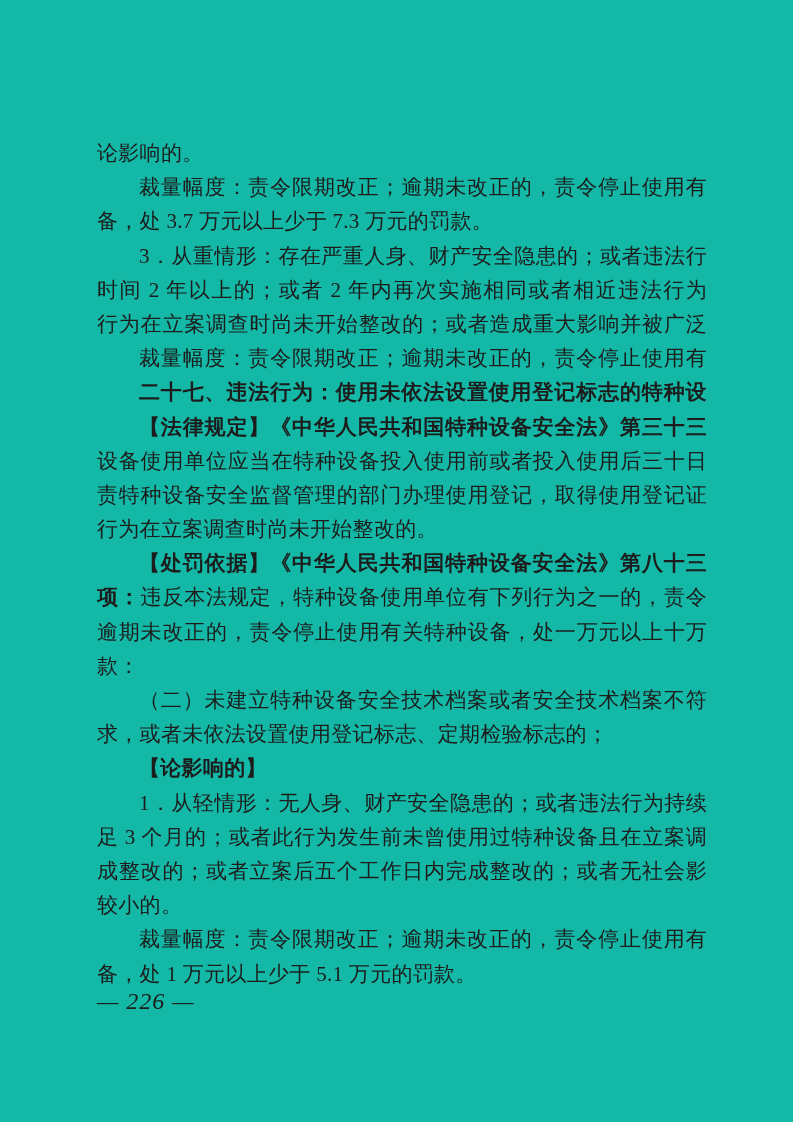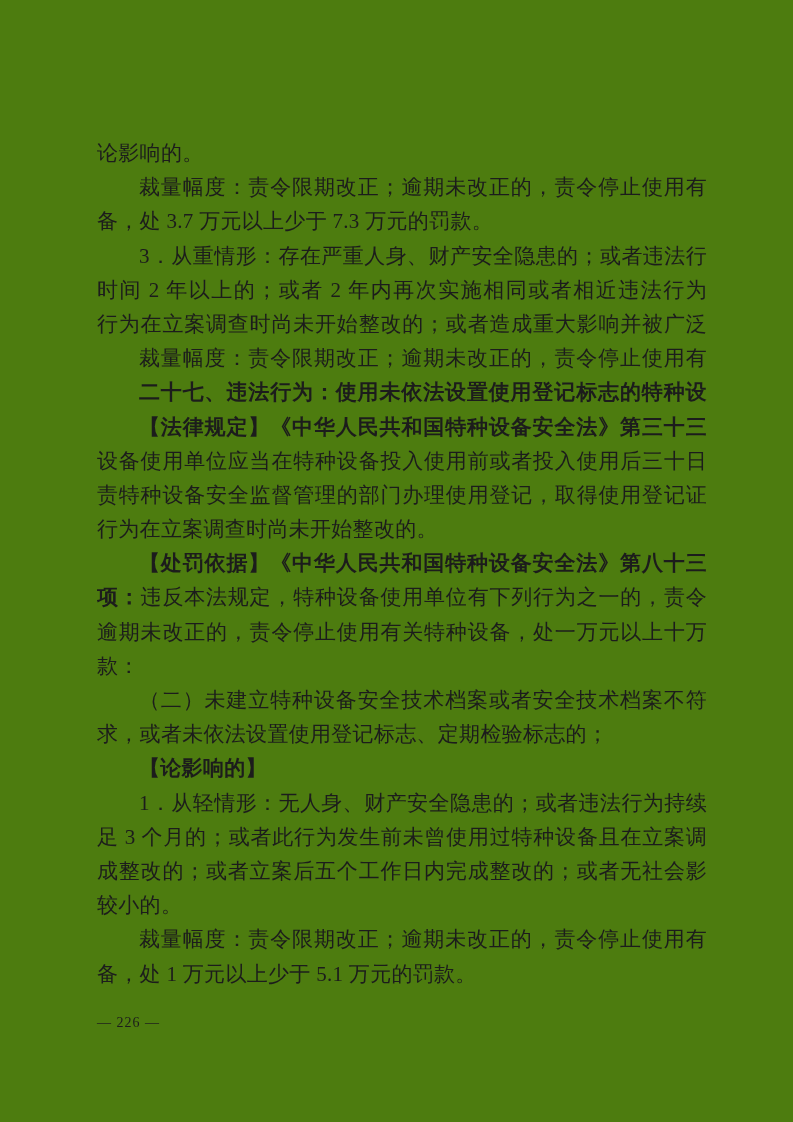--- a/index.html
+++ b/index.html
@@ -39,30 +39,31 @@
   }
   .bold { font-weight: bold; }
   .para.heading .line {
     font-family: "Liberation Sans", "DejaVu Sans", sans-serif;
     font-weight: bold;
     letter-spacing: 0.5px;
   }
   .footer {
     position: absolute;
     left: 97px;
-    top: 1010px;
-    font-size: 14px;
+    top: 988px;
+    font-size: 24px;
     line-height: 26px;
     letter-spacing: 1px;
+    font-style: italic;
   }
 </style>
 </head>
 <body>
 
-<div class="page" style="background: #4d7c0f; color: rgb(28, 28, 28);">
+<div class="page" style="background: #14b8a6; color: rgb(28, 28, 28);">
   <div class="body-text">
       <div class="para">
         <div class="line last"><span>论影响的。</span></div>
       </div>
       <div class="para">
         <div class="line indent"><span>裁量幅度：责令限期改正；逾期未改正的，责令停止使用有关特种设</span></div>
         <div class="line last"><span>备，处 3.7 万元以上少于 7.3 万元的罚款。</span></div>
       </div>
       <div class="para">
         <div class="line indent"><span>3．从重情形：存在严重人身、财产安全隐患的；或者违法行为持续</span></div>

